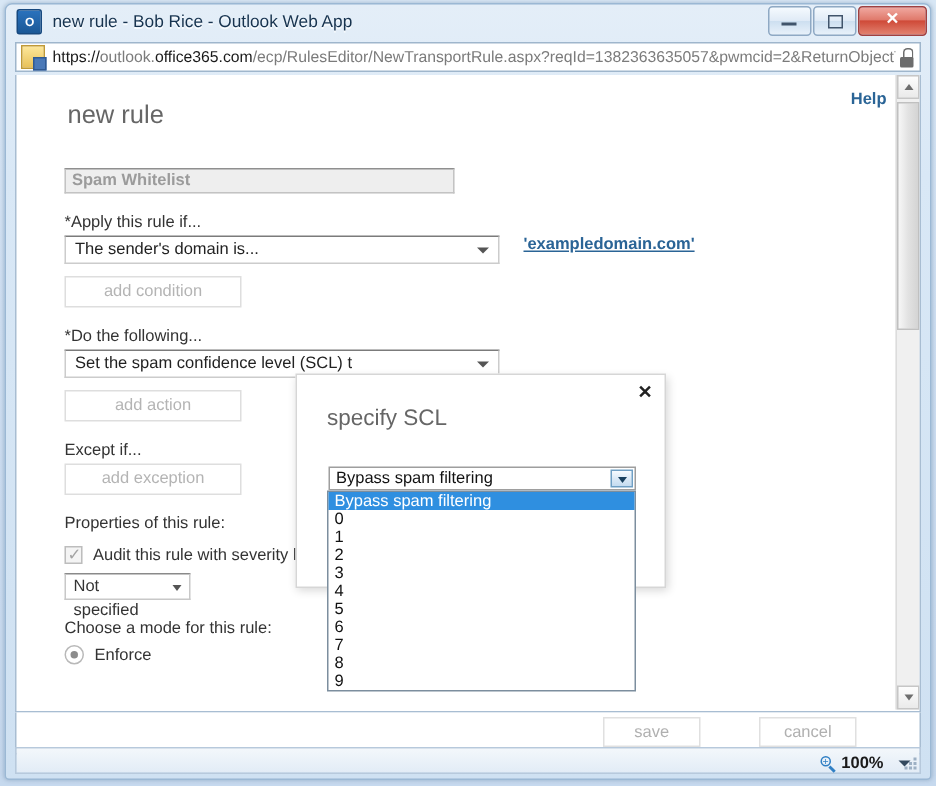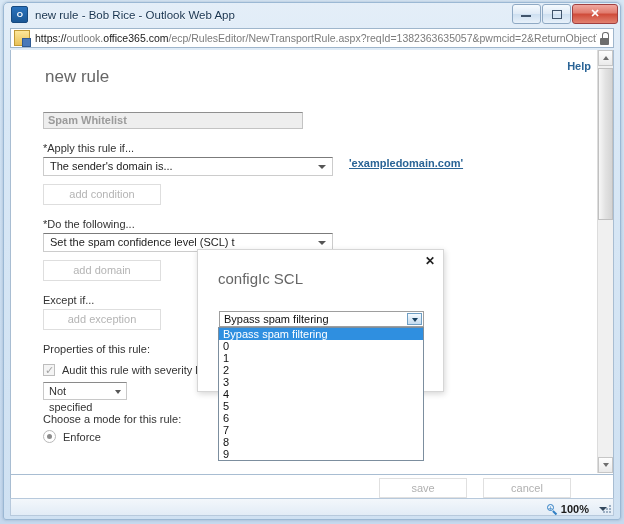--- a/index.html
+++ b/index.html
@@ -456,21 +456,21 @@
     left: 6px; top: 472px;
     width: 604px; height: 28px;
     background: #ffffff;
     border: 1px solid #a8bdd2;
     border-top: none;
     box-sizing: border-box;
   }
   .foot-btn {
     position: absolute;
     top: 3px;
-    width: 88px; height: 20px;
+    width: 65px; height: 20px;
     box-sizing: border-box;
     border: 1px solid #e0e0e0;
     background: #ffffff;
     color: #b0b0b0;
     font-size: 11px;
     line-height: 18px;
     text-align: center;
     font-family: "Liberation Sans", sans-serif;
   }
   .foot-btn.save { right: 146px; }
@@ -596,21 +596,21 @@
 
         <div class="gap"></div>
 
         <div class="field-label">*Do the following...</div>
         <div class="select-box">
           <span>Set the spam confidence level (SCL) t</span>
           <span class="caret"></span>
         </div>
 
         <div class="gap-sm"></div>
-        <div class="ghost-btn">add domain</div>
+        <div class="ghost-btn">add action</div>
 
         <div class="gap"></div>
 
         <div class="field-label">Except if...</div>
         <div class="ghost-btn">add exception</div>
 
         <div class="gap"></div>
 
         <div class="field-label">Properties of this rule:</div>
 
@@ -632,21 +632,21 @@
         <div class="radio-row">
           <span class="radio checked"></span>
           <span class="r-label">Enforce</span>
         </div>
       </div>
 
       <a class="behind-link">g</a>
 
       <div class="dialog">
         <span class="dialog-close">✕</span>
-        <div class="dialog-title">configIc SCL</div>
+        <div class="dialog-title">specify SCL</div>
         <div class="dlg-select">
           <span>Bypass spam filtering</span>
           <span class="arrow-btn"></span>
         </div>
       </div>
 
       <div class="option-list">
           <div class="option selected">Bypass spam filtering</div>
           <div class="option">0</div>
           <div class="option">1</div>

